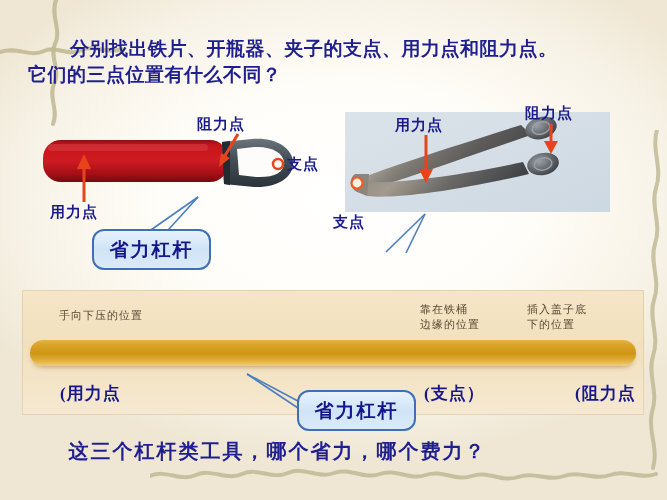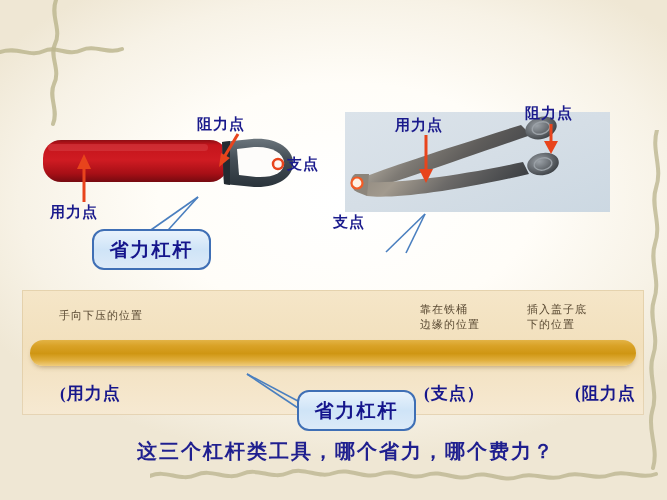--- a/index.html
+++ b/index.html
@@ -129,21 +129,21 @@
     letter-spacing: 1px;
     white-space: nowrap;
   }
 
   
   .footer-q {
     position: absolute;
     left: 0;
     top: 438px;
     width: 555px;
-    text-align: right;
+    text-align: center;
     color: #1f1f8f;
     font-family: "Liberation Serif", "DejaVu Serif", serif;
     font-weight: bold;
     font-size: 20px;
     letter-spacing: 2px;
   }
 </style>
 </head>
 <body>
 
@@ -166,20 +166,22 @@
   <div class="deco" style="left:150px; bottom:16px;">
     <svg width="510" height="18" viewBox="0 0 510 18">
       <path d="M0,10 C16,3 30,16 46,9 C62,2 76,15 92,8 C108,1 122,14 138,7
                C154,0 168,13 184,7 C200,1 214,14 230,8 C246,2 260,15 276,9
                C292,3 306,16 322,10 C338,4 352,17 368,11 C384,5 398,16 414,10
                C430,4 444,15 460,9 C476,3 490,14 506,8" fill="none" stroke="#bdb791" stroke-width="4" stroke-linecap="round" opacity="0.8"></path>
     </svg>
   </div>
 
   <div class="title-block">
+    <div class="title-line1">分别找出铁片、开瓶器、夹子的支点、用力点和阻力点。</div>
+    <div class="title-line2">它们的三点位置有什么不同？</div>
   </div>
 
   <div class="opener-wrap">
     <svg width="265" height="80" viewBox="0 0 265 80">
       <defs>
         <linearGradient id="redGrad" x1="0" y1="0" x2="0" y2="1">
           <stop offset="0%" stop-color="#8d0f14"></stop>
           <stop offset="12%" stop-color="#c5151c"></stop>
           <stop offset="48%" stop-color="#cf1b22"></stop>
           <stop offset="80%" stop-color="#a70f16"></stop>

